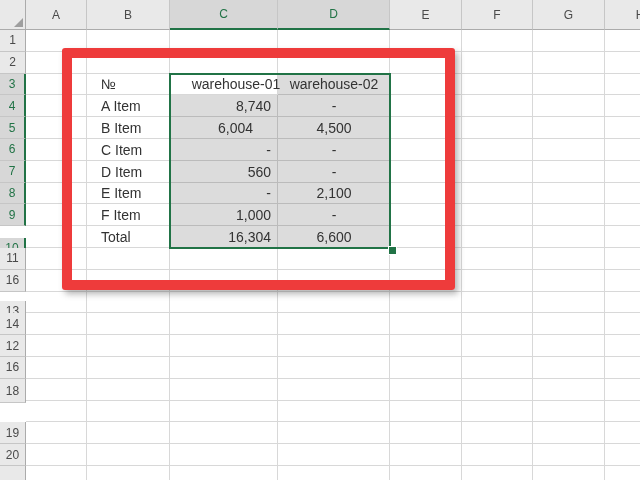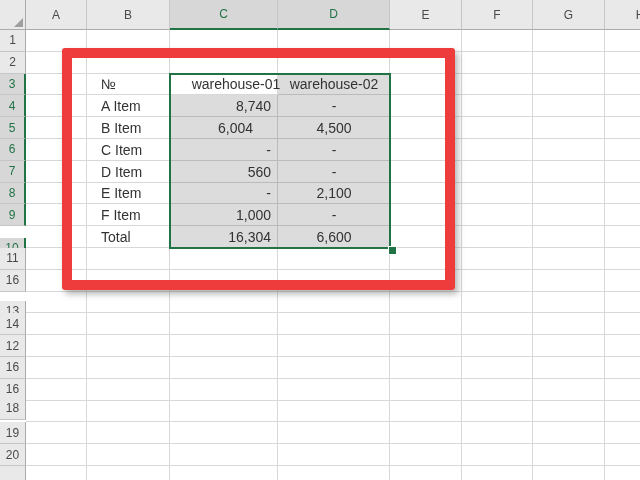--- a/index.html
+++ b/index.html
@@ -295,21 +295,21 @@
       <div class="rowhead sel" style="top: 182.6px; height: 21.8px;">8</div>
       <div class="rowhead sel" style="top: 204.4px; height: 21.8px;">9</div>
       <div class="rowhead sel" style="top: 238px; height: 21.8px;">10</div>
       <div class="rowhead" style="top: 248px; height: 21.8px;">11</div>
       <div class="rowhead" style="top: 269.8px; height: 21.8px;">16</div>
       <div class="rowhead" style="top: 301px; height: 21.8px;">13</div>
       <div class="rowhead" style="top: 313.4px; height: 21.8px;">14</div>
       <div class="rowhead" style="top: 335.2px; height: 21.8px;">12</div>
       <div class="rowhead" style="top: 357px; height: 21.8px;">16</div>
       <div class="rowhead" style="top: 378.8px; height: 21.8px;">16</div>
-      <div class="rowhead" style="top: 398px; height: 21.8px;">18</div>
+      <div class="rowhead" style="top: 381px; height: 21.8px;">18</div>
       <div class="rowhead" style="top: 422.4px; height: 21.8px;">19</div>
       <div class="rowhead" style="top: 444.2px; height: 21.8px;">20</div>
       <div class="rowhead" style="top: 466px; height: 21.8px;"></div>
     </div>
   <div id="corner">
     <div class="tri"></div>
   </div>
   <div id="red-box"></div>
 </div>
 

